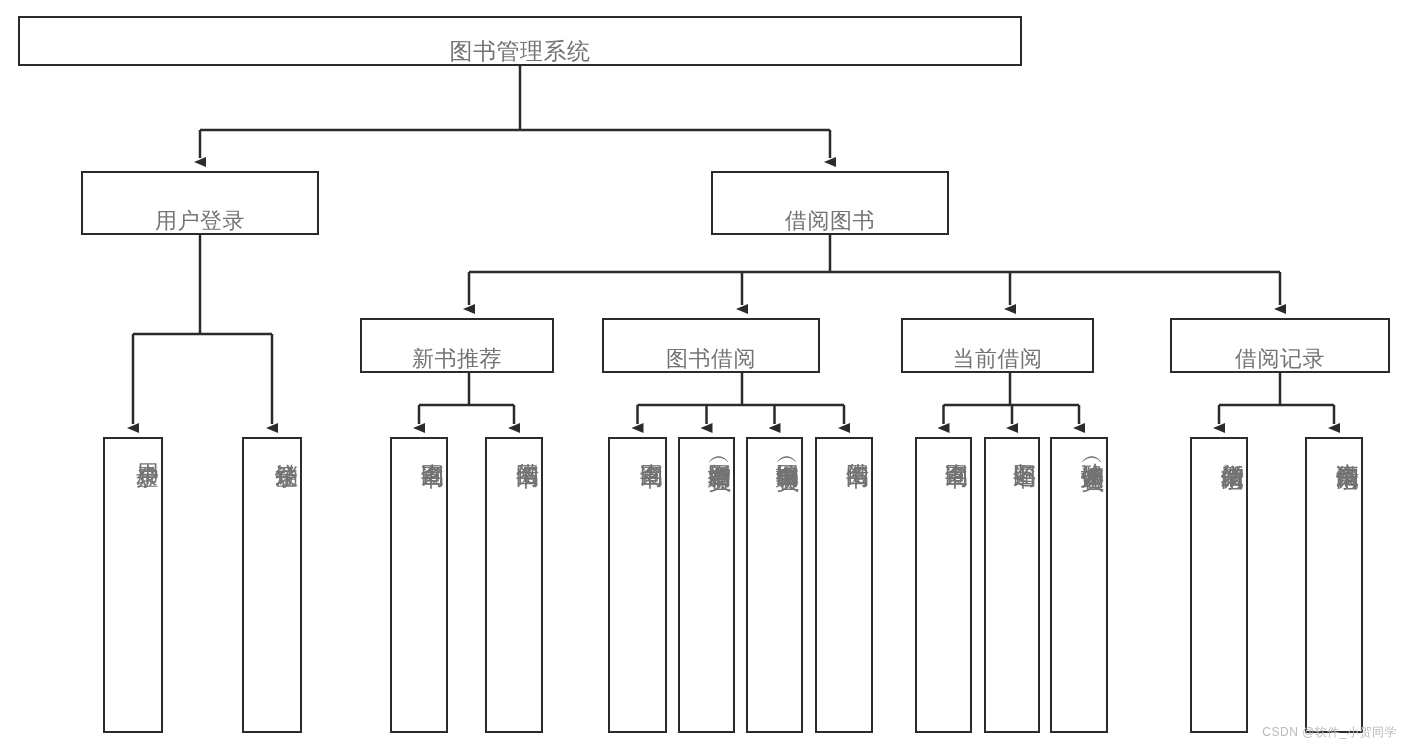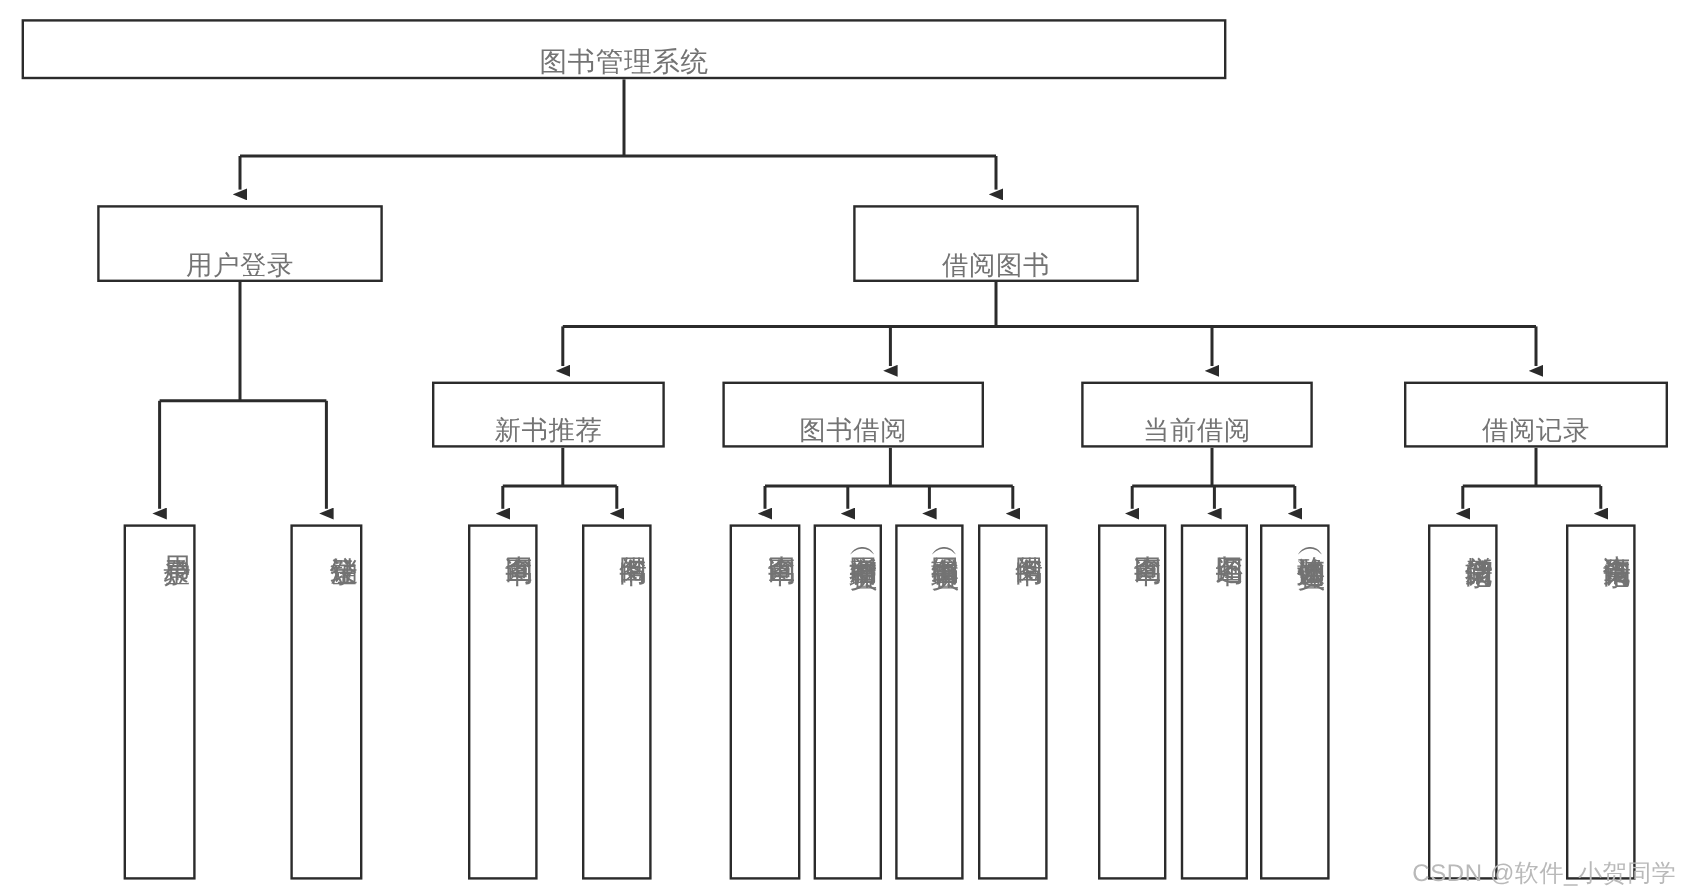--- a/index.html
+++ b/index.html
@@ -57,21 +57,21 @@
     line-height: 1.18;
     letter-spacing: 1px;
   }
   .node.root .node-label {
     font-size: 23px;
   }
   .watermark {
     position: absolute;
     right: 8px;
     bottom: 6px;
-    font-size: 20px;
+    font-size: 12px;
     color: #b9b9b9;
     letter-spacing: 0.5px;
     white-space: nowrap;
     pointer-events: none;
     margin-top: 32px;
   }
 </style>
 </head>
 <body>
 

